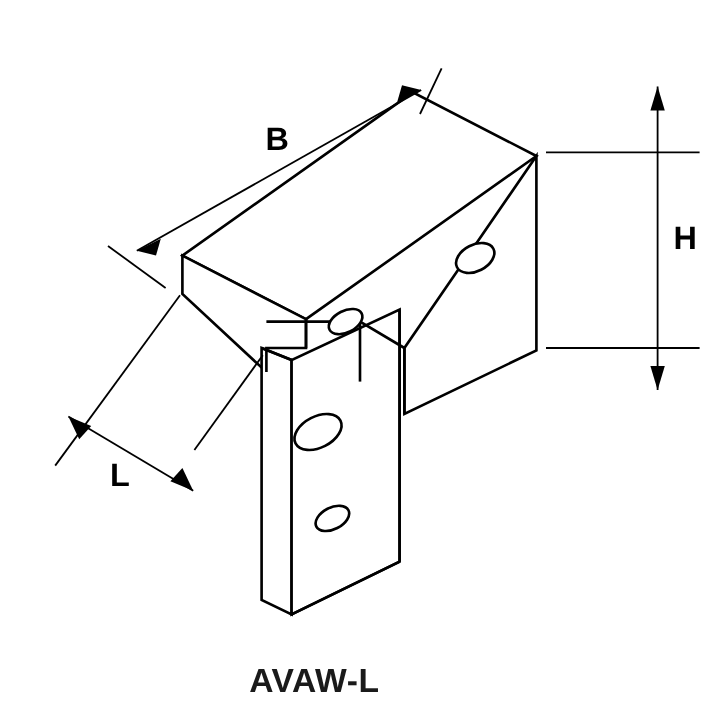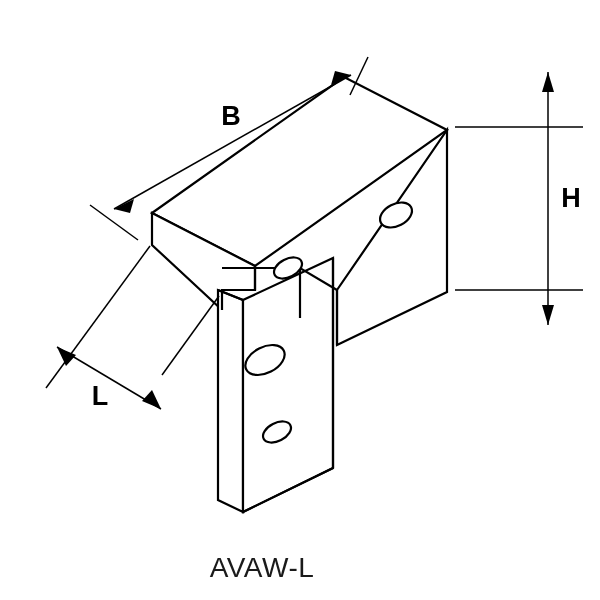--- a/index.html
+++ b/index.html
@@ -67,21 +67,21 @@
     dominant-baseline: middle;
   }
   .caption {
     position: absolute;
     left: 0;
     width: 524px;
     top: 552px;
     text-align: center;
     font-family: "Liberation Sans", sans-serif;
     font-size: 28px;
-    font-weight: normal;
+    font-weight: bold;
     color: #1a1a1a;
     letter-spacing: 0.5px;
   }
 </style>
 </head>
 <body>
 
 <div id="canvas-wrap">
   <svg class="drawing" viewBox="0 0 600 600" xmlns="http://www.w3.org/2000/svg">
 

